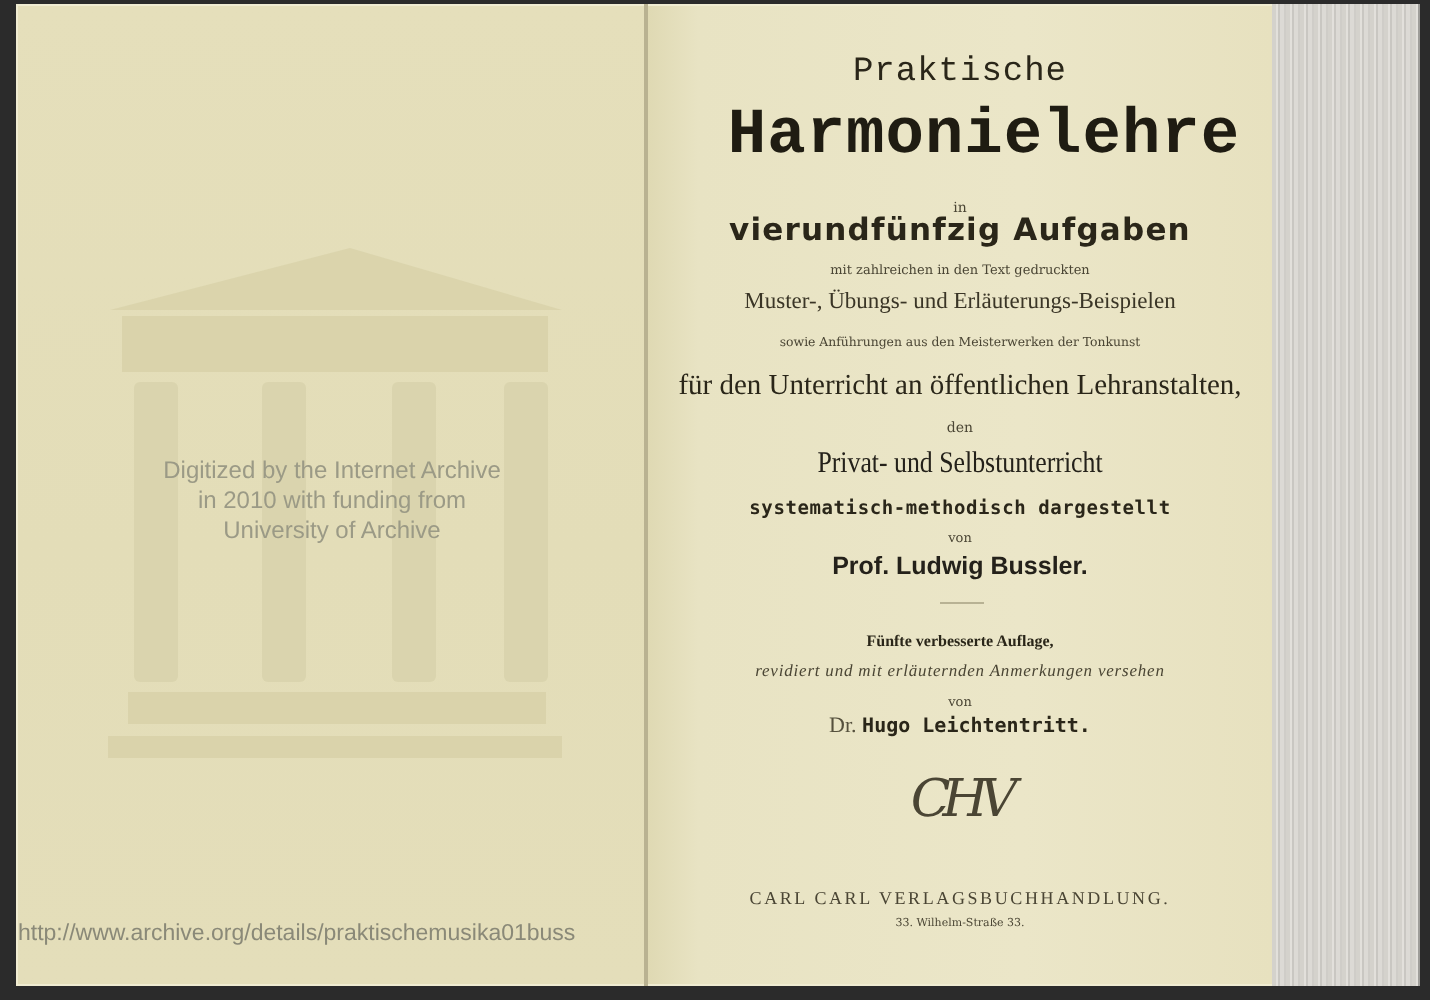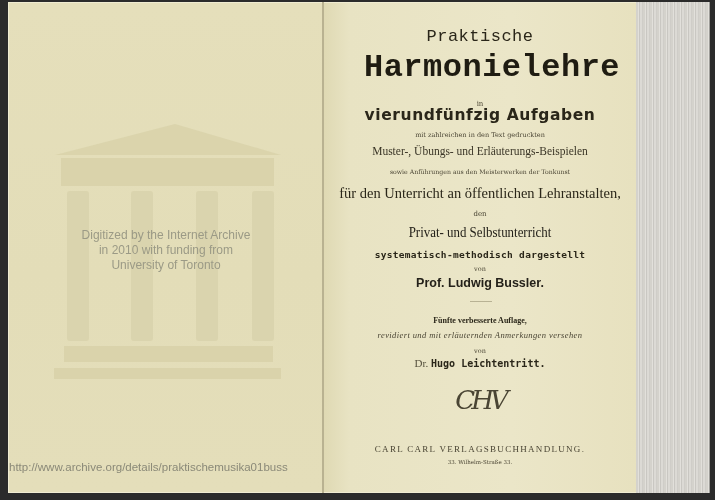--- a/index.html
+++ b/index.html
@@ -269,21 +269,21 @@
       <rect x="58" y="188" width="22" height="150" rx="3" fill="#d8d2ab" opacity="0.85"></rect>
       <rect x="122" y="188" width="22" height="150" rx="3" fill="#d8d2ab" opacity="0.85"></rect>
       <rect x="187" y="188" width="22" height="150" rx="3" fill="#d8d2ab" opacity="0.85"></rect>
       <rect x="243" y="188" width="22" height="150" rx="3" fill="#d8d2ab" opacity="0.85"></rect>
 
       <rect x="55" y="343" width="209" height="16" fill="#d8d2aa" opacity="0.9"></rect>
       <rect x="45" y="365" width="227" height="11" fill="#d8d2aa" opacity="0.9"></rect>
     </svg>
     <div class="watermark-text wm-1">Digitized by the Internet Archive</div>
     <div class="watermark-text wm-2">in 2010 with funding from</div>
-    <div class="watermark-text wm-3">University of Toronto</div>
+    <div class="watermark-text wm-3">University of Archive</div>
     <div class="archive-url">http://www.archive.org/details/praktischemusika01buss</div>
   </div>
 
   <div class="gutter"></div>
 
   <div class="page page-right">
     <div class="tp t-praktische">Praktische</div>
     <div class="tp t-harmonielehre">Harmonielehre</div>
     <div class="tp t-in">in</div>
     <div class="tp t-mit">mit zahlreichen in den Text gedruckten</div>

